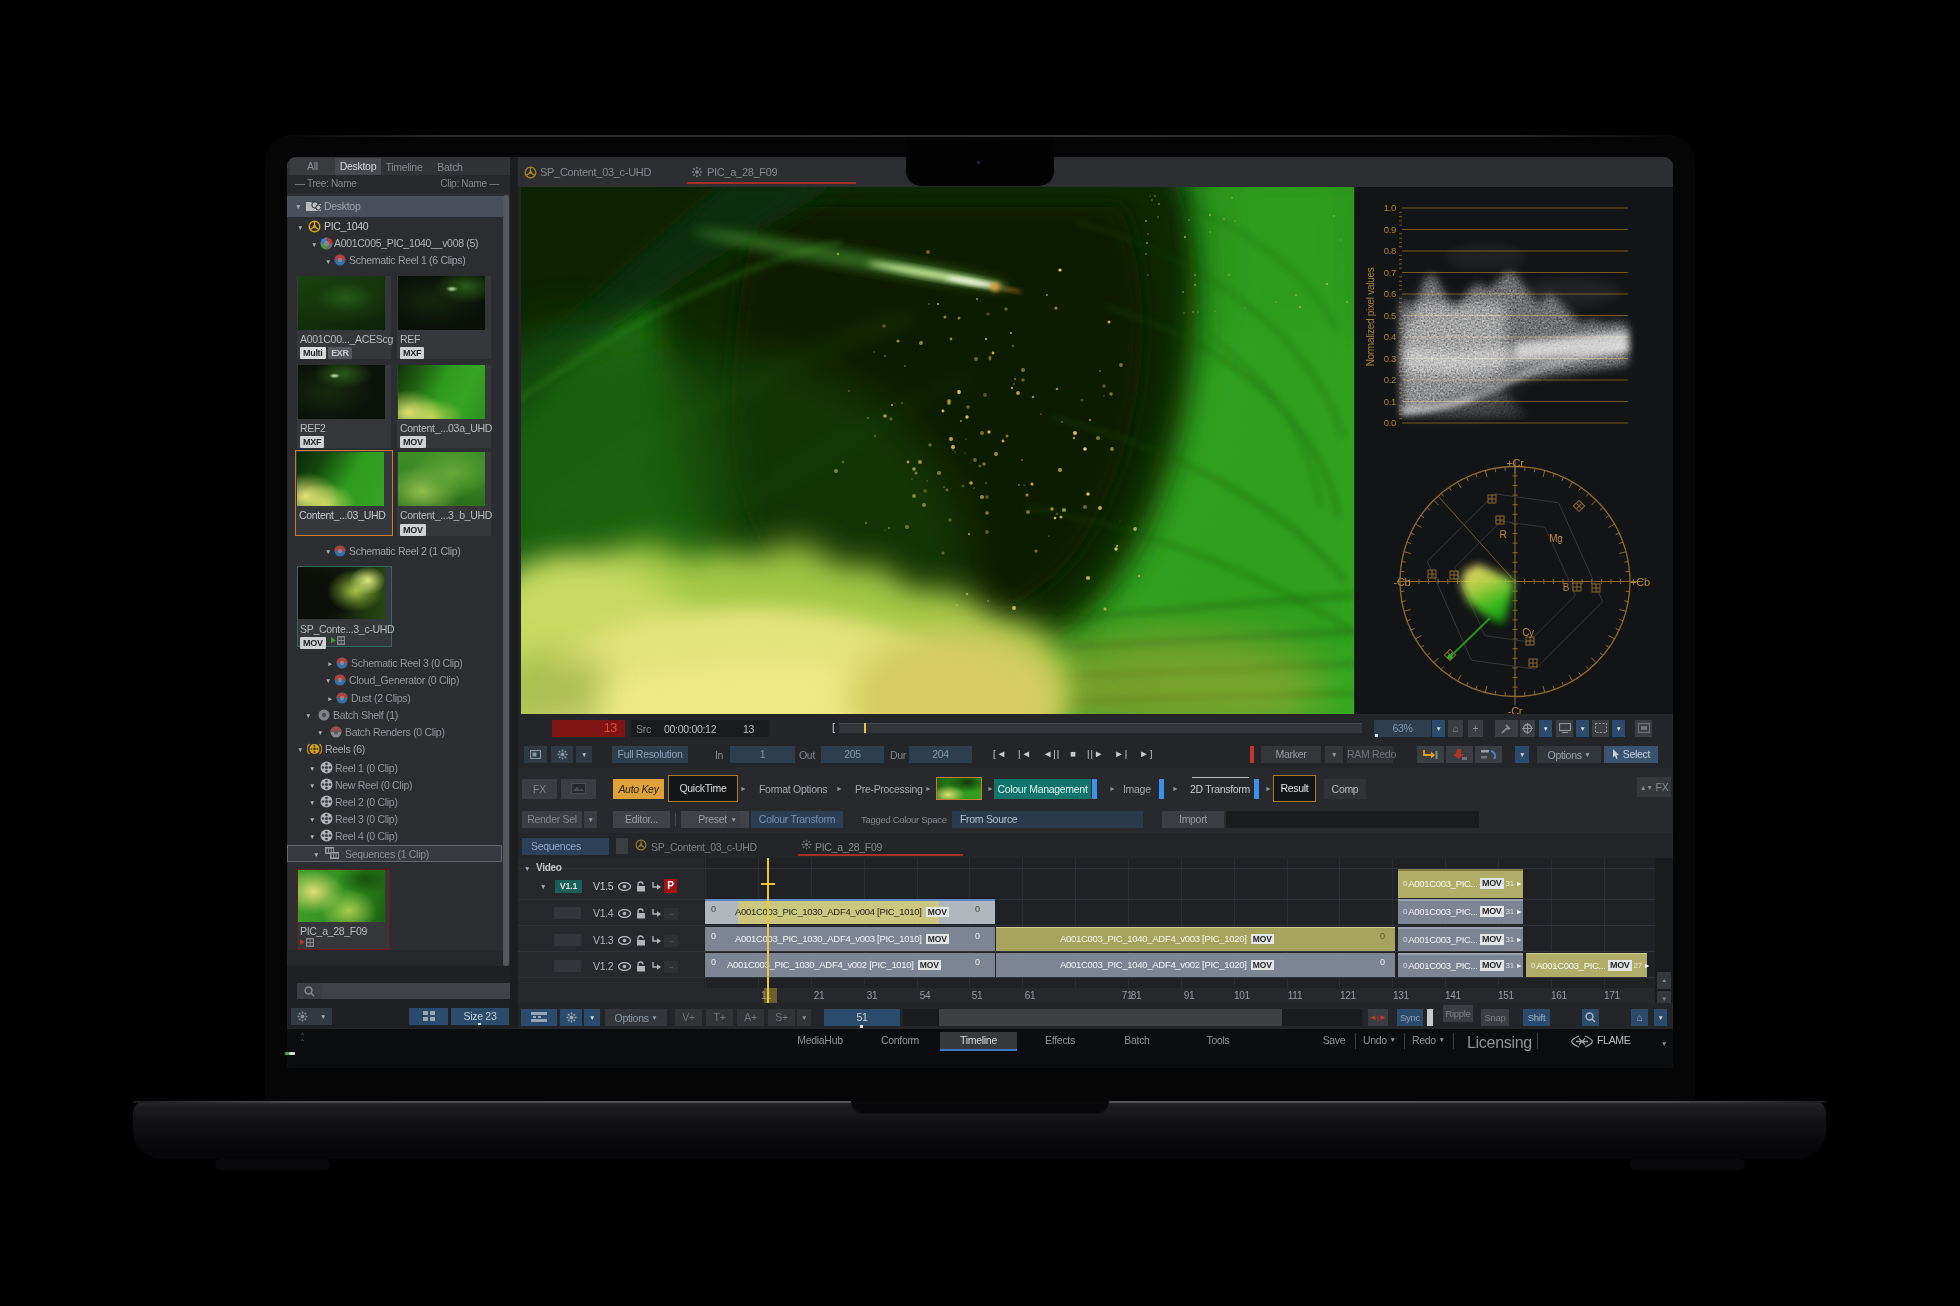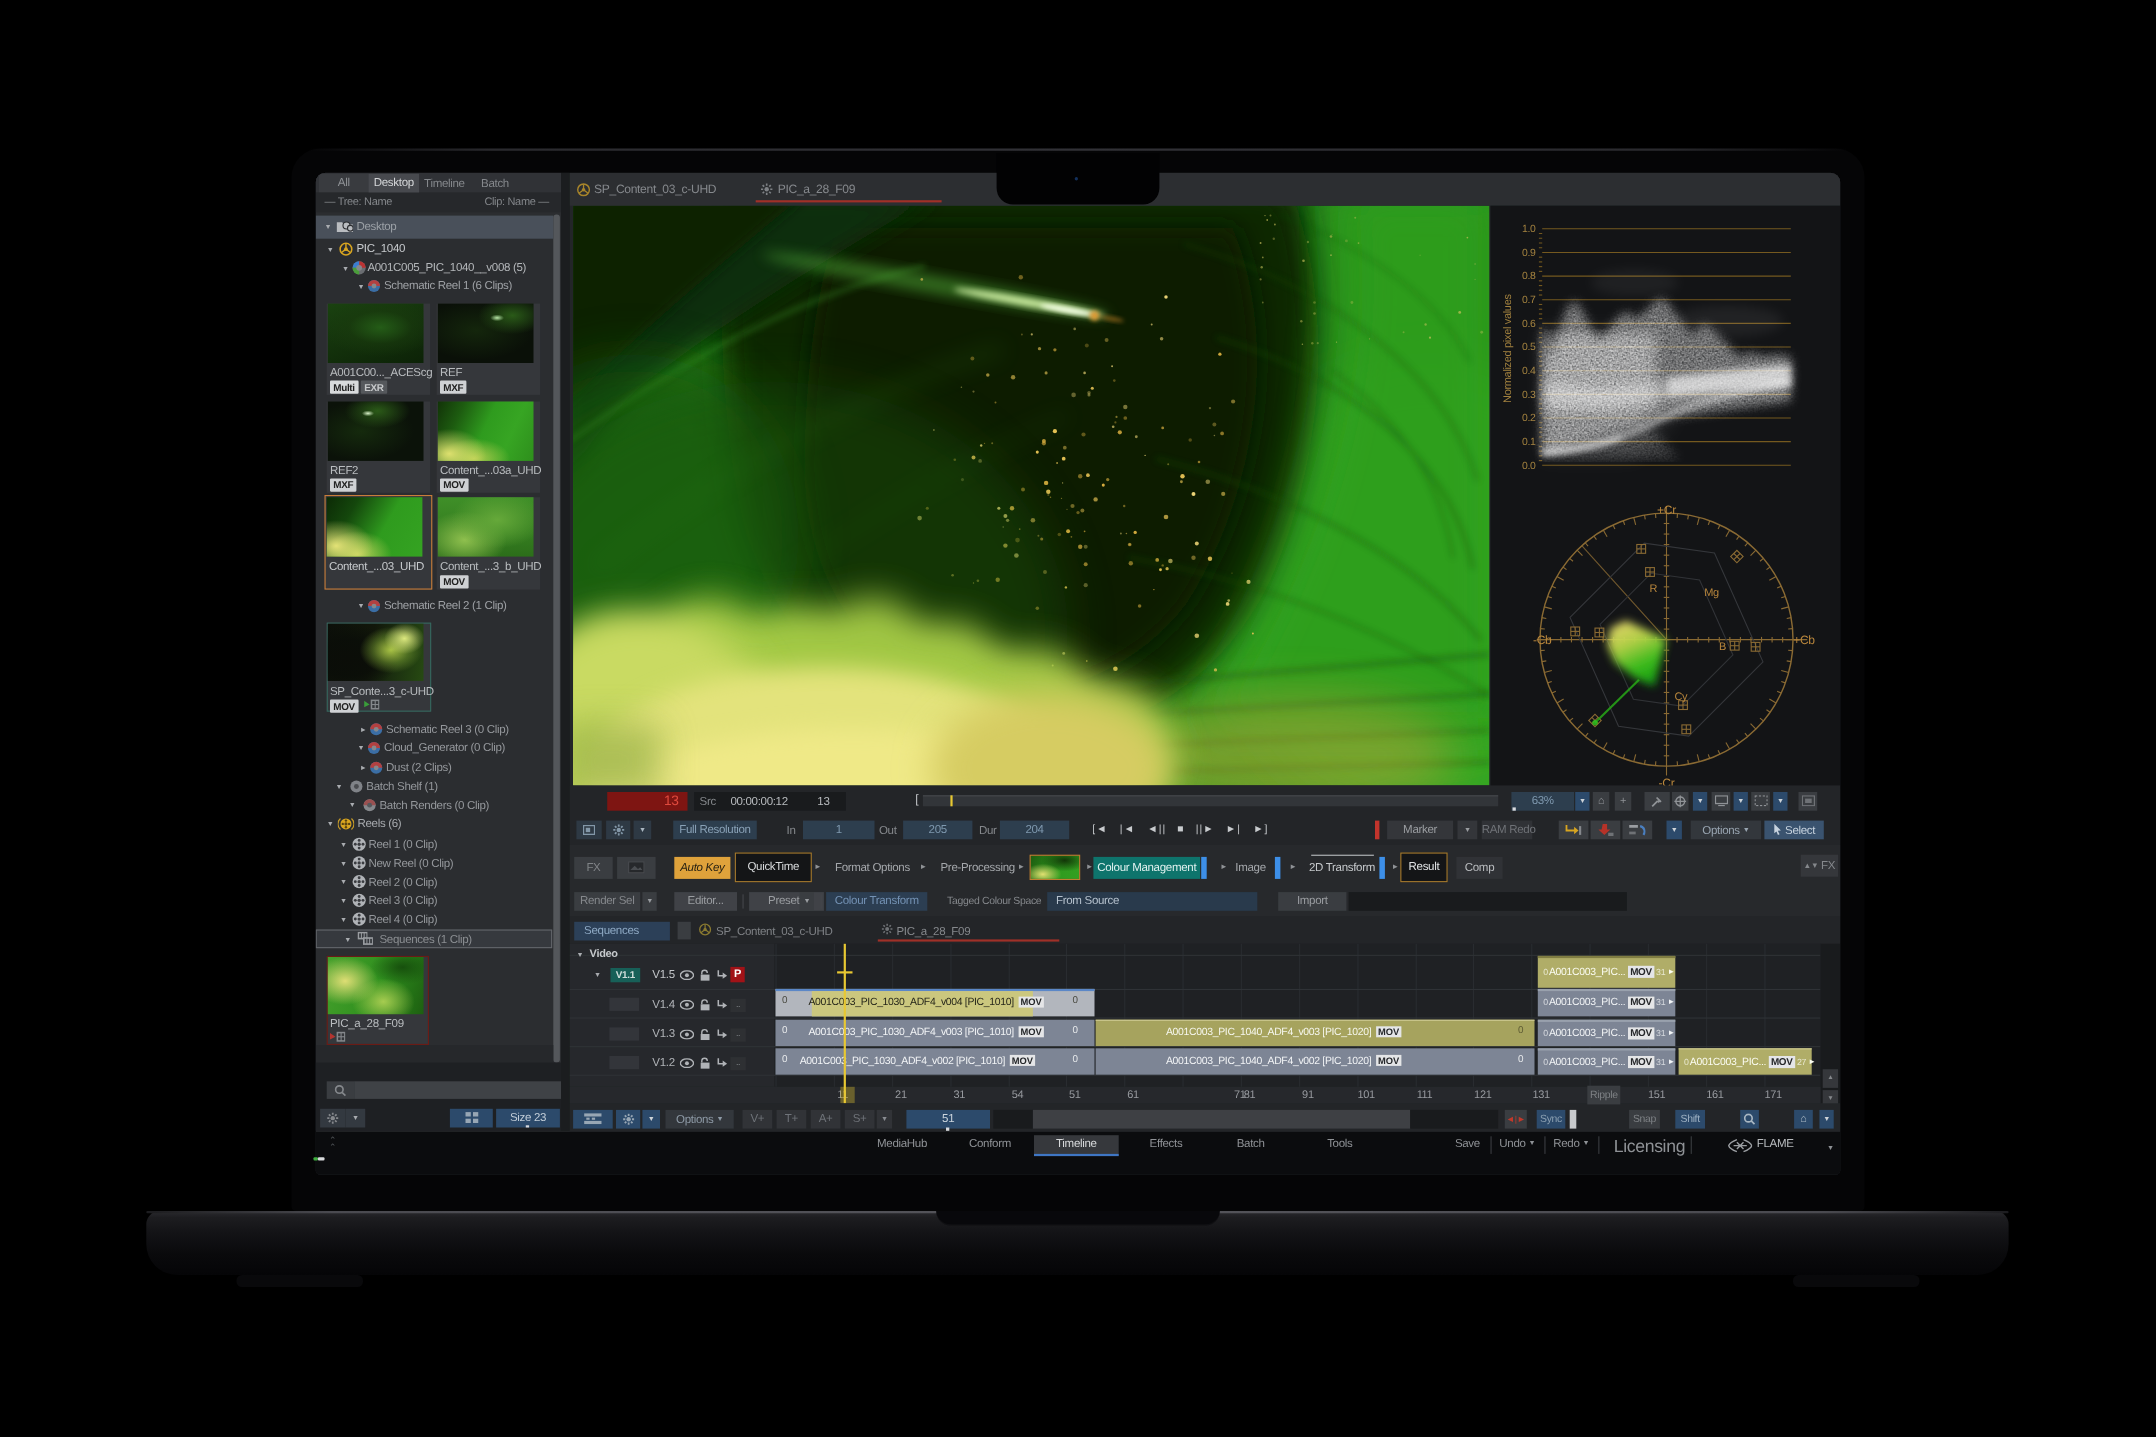--- a/index.html
+++ b/index.html
@@ -1129,21 +1129,21 @@
 <div class="bt" style="left:481px;top:852px;width:27px;background:#313337;color:#6f7379">S+</div>
 <div class="bt" style="left:510px;top:852px;width:14px;background:#313337;font-size:6.5px;color:#8a8d92">▼</div>
 <div class="bb" style="left:537px;top:852px;width:76px;color:#ccd5dd">51</div>
 <div class="a" style="left:573px;top:868px;width:3px;height:3px;background:#d8dade"></div>
 <div class="dk" style="left:616px;top:852px;width:36px"></div>
 <div class="a" style="left:652px;top:852px;width:343px;height:17px;background:#3e4044"></div>
 <div class="dk" style="left:995px;top:852px;width:80px"></div>
 <div class="bt" style="left:1081px;top:852px;width:20px;color:#c0392b;font-size:8px;letter-spacing:0">◄|►</div>
 <div class="bb" style="left:1110px;top:852px;width:26px;font-size:9.5px;color:#8b9fb1">Sync</div>
 <div class="a" style="left:1140px;top:852px;width:6px;height:17px;background:#c8cacd"></div>
-<div class="bt" style="left:1156px;top:830px;width:30px;font-size:9.5px;color:#7e8185">Ripple</div>
+<div class="bt" style="left:1156px;top:848px;width:30px;font-size:9.5px;color:#7e8185">Ripple</div>
 <div class="bt" style="left:1194px;top:852px;width:28px;font-size:9.5px;color:#7e8185">Snap</div>
 <div class="bb" style="left:1236px;top:852px;width:27px;font-size:9.5px;color:#9db0c2">Shift</div>
 <div class="bb" style="left:1295px;top:852px;width:17px"><svg width="11" height="11" style="margin-top:3px">
         <circle cx="4.5" cy="4.5" r="3.4" fill="none" stroke="#a8b6c2" stroke-width="1.5"></circle>
         <path d="M7,7 L10,10" stroke="#a8b6c2" stroke-width="1.5"></path>
       </svg></div>
 <div class="bb" style="left:1344px;top:852px;width:17px;color:#a8b6c2;font-size:10px">⌂</div>
 <div class="bb" style="left:1367px;top:852px;width:13px;font-size:6.5px;color:#cdd3d8">▼</div>
 
 <div class="a" style="left:0;top:872px;width:1386px;height:39px;background:#0b0c0e"></div>

